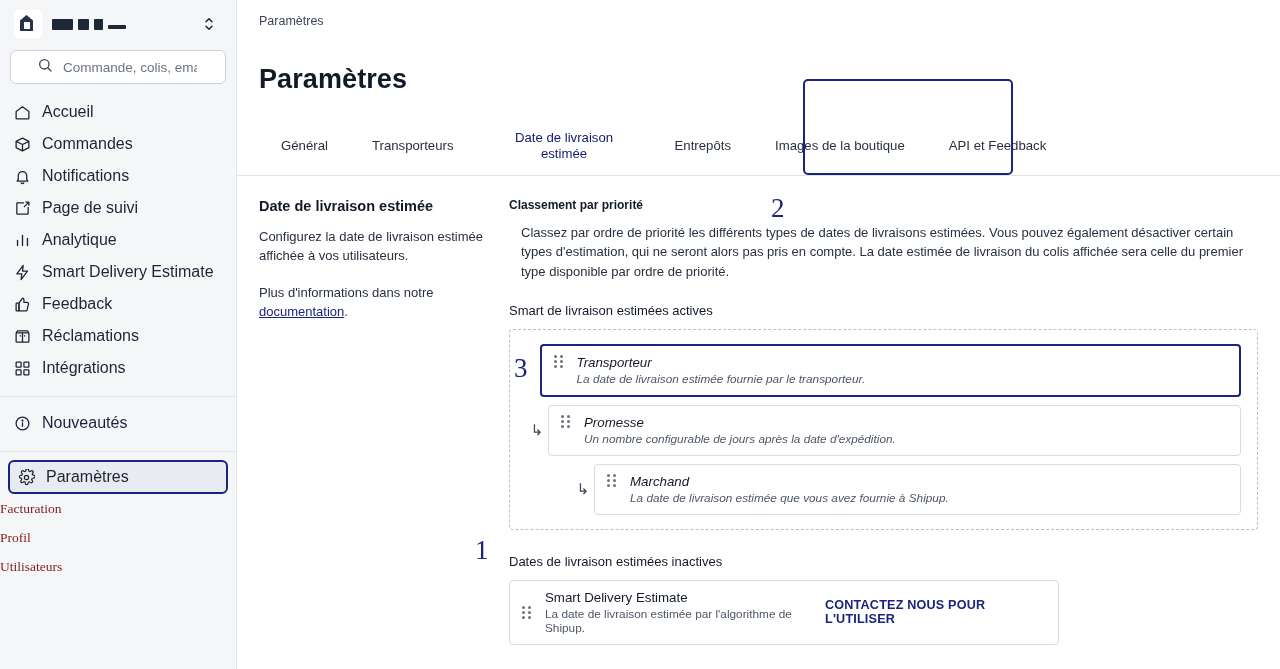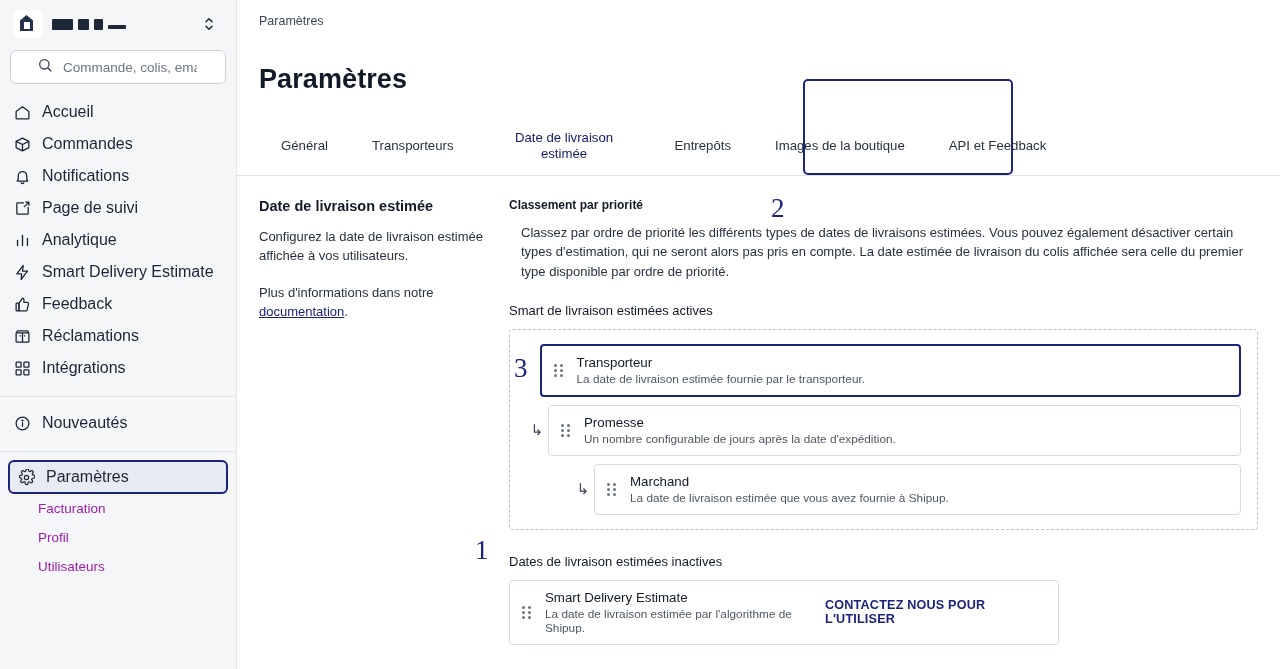--- a/index.html
+++ b/index.html
@@ -99,25 +99,25 @@
   .settings-highlight {
     margin: 0 8px;
     border: 2px solid #1a237e;
     border-radius: 6px;
     background: #e9ebf2;
   }
   .settings-highlight .nav-item { height: 30px; padding-left: 8px; }
 
   .sub-item {
     font-size: 13.5px;
-    color: #a21caf;
+    color: #7f1d1d;
     height: 29px;
     display: flex; align-items: center;
-    padding-left: 38px;
     cursor: pointer;
+    font-family: Liberation Serif, serif;
   }
 
   .marker {
     position: absolute;
     font-size: 27px;
     color: #1a237e;
     font-weight: 400;
     font-family: "Liberation Serif", serif;
   }
   #marker-1 { left: 238px; top: 535px; }
@@ -204,24 +204,25 @@
   .dashed-box {
     border: 1px dashed #b9bfca;
     border-radius: 4px;
     padding: 14px 16px 14px 16px;
     margin-bottom: 24px;
   }
   .row-card {
     background: #ffffff;
     border: 1px solid #d7dbe2;
     border-radius: 4px;
-    display: flex; align-items: center;
+    display: flex; align-items: flex-start;
     padding: 9px 12px;
     gap: 11px;
     min-height: 50px;
+    font-style: italic;
   }
   .row-card.hl {
     border: 2px solid #1a237e;
   }
   .drag-dots {
     width: 12px; height: 14px; flex: none;
     display: grid; grid-template-columns: 3px 3px; grid-template-rows: 3px 3px 3px;
     gap: 2px 3px;
     align-content: center;
   }

